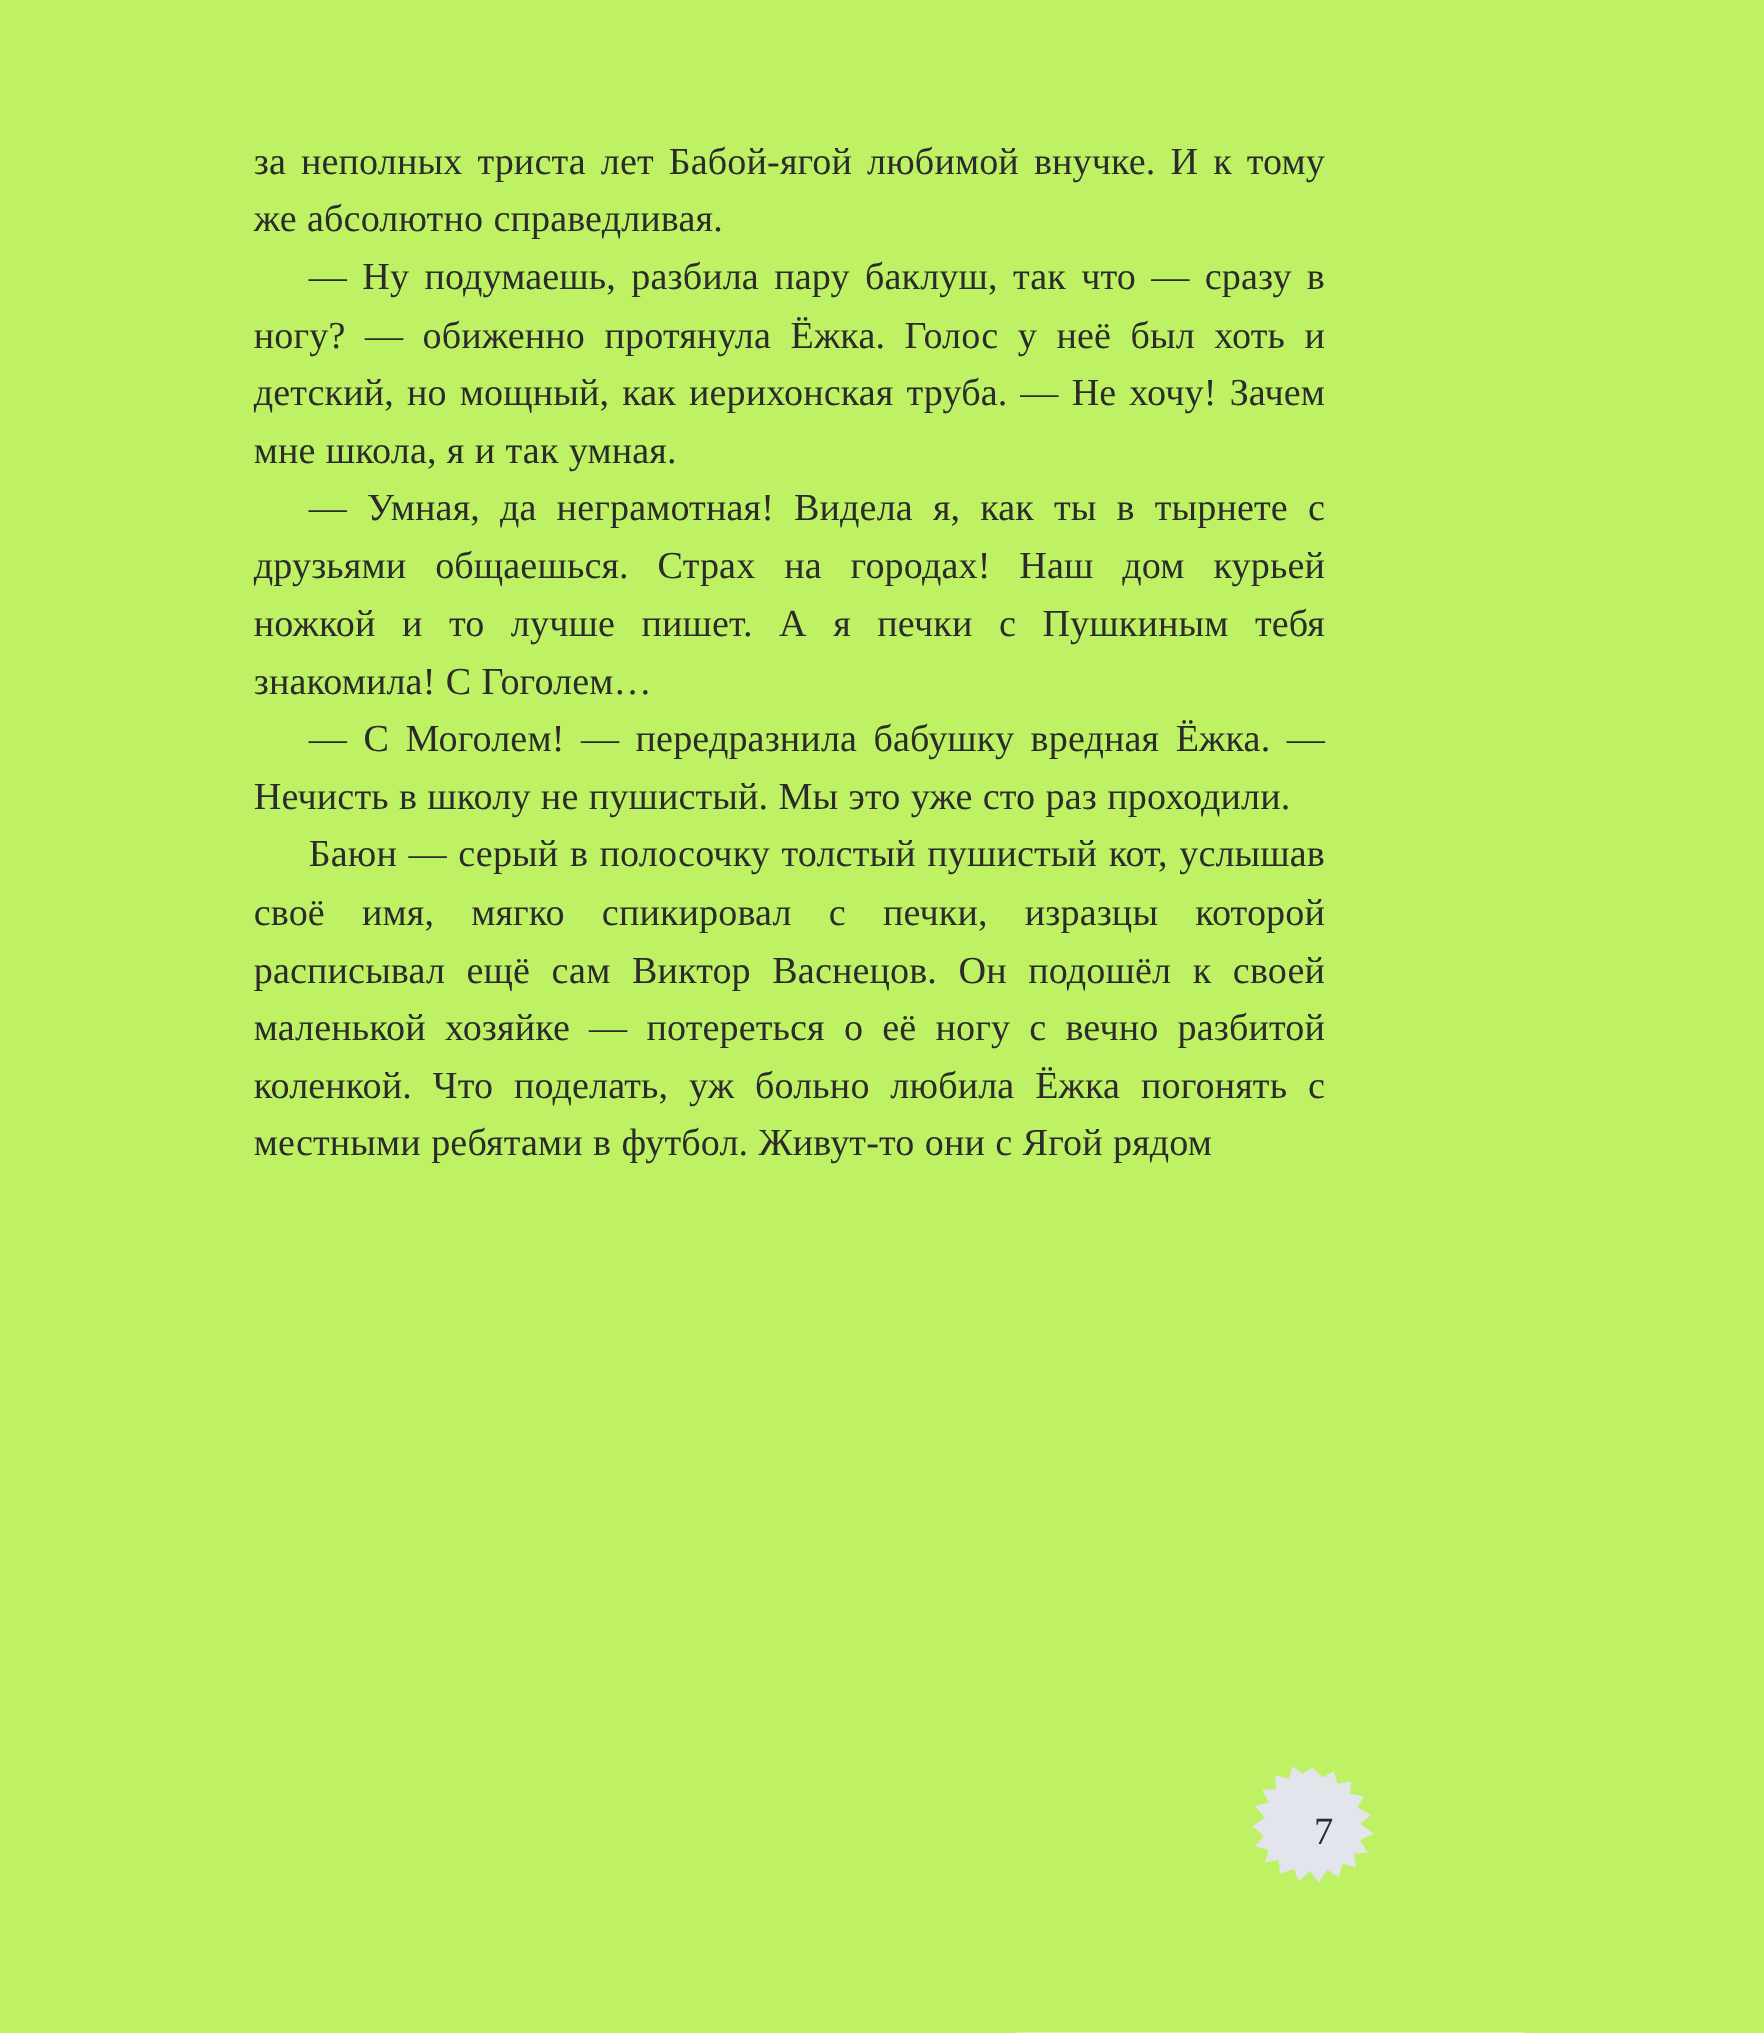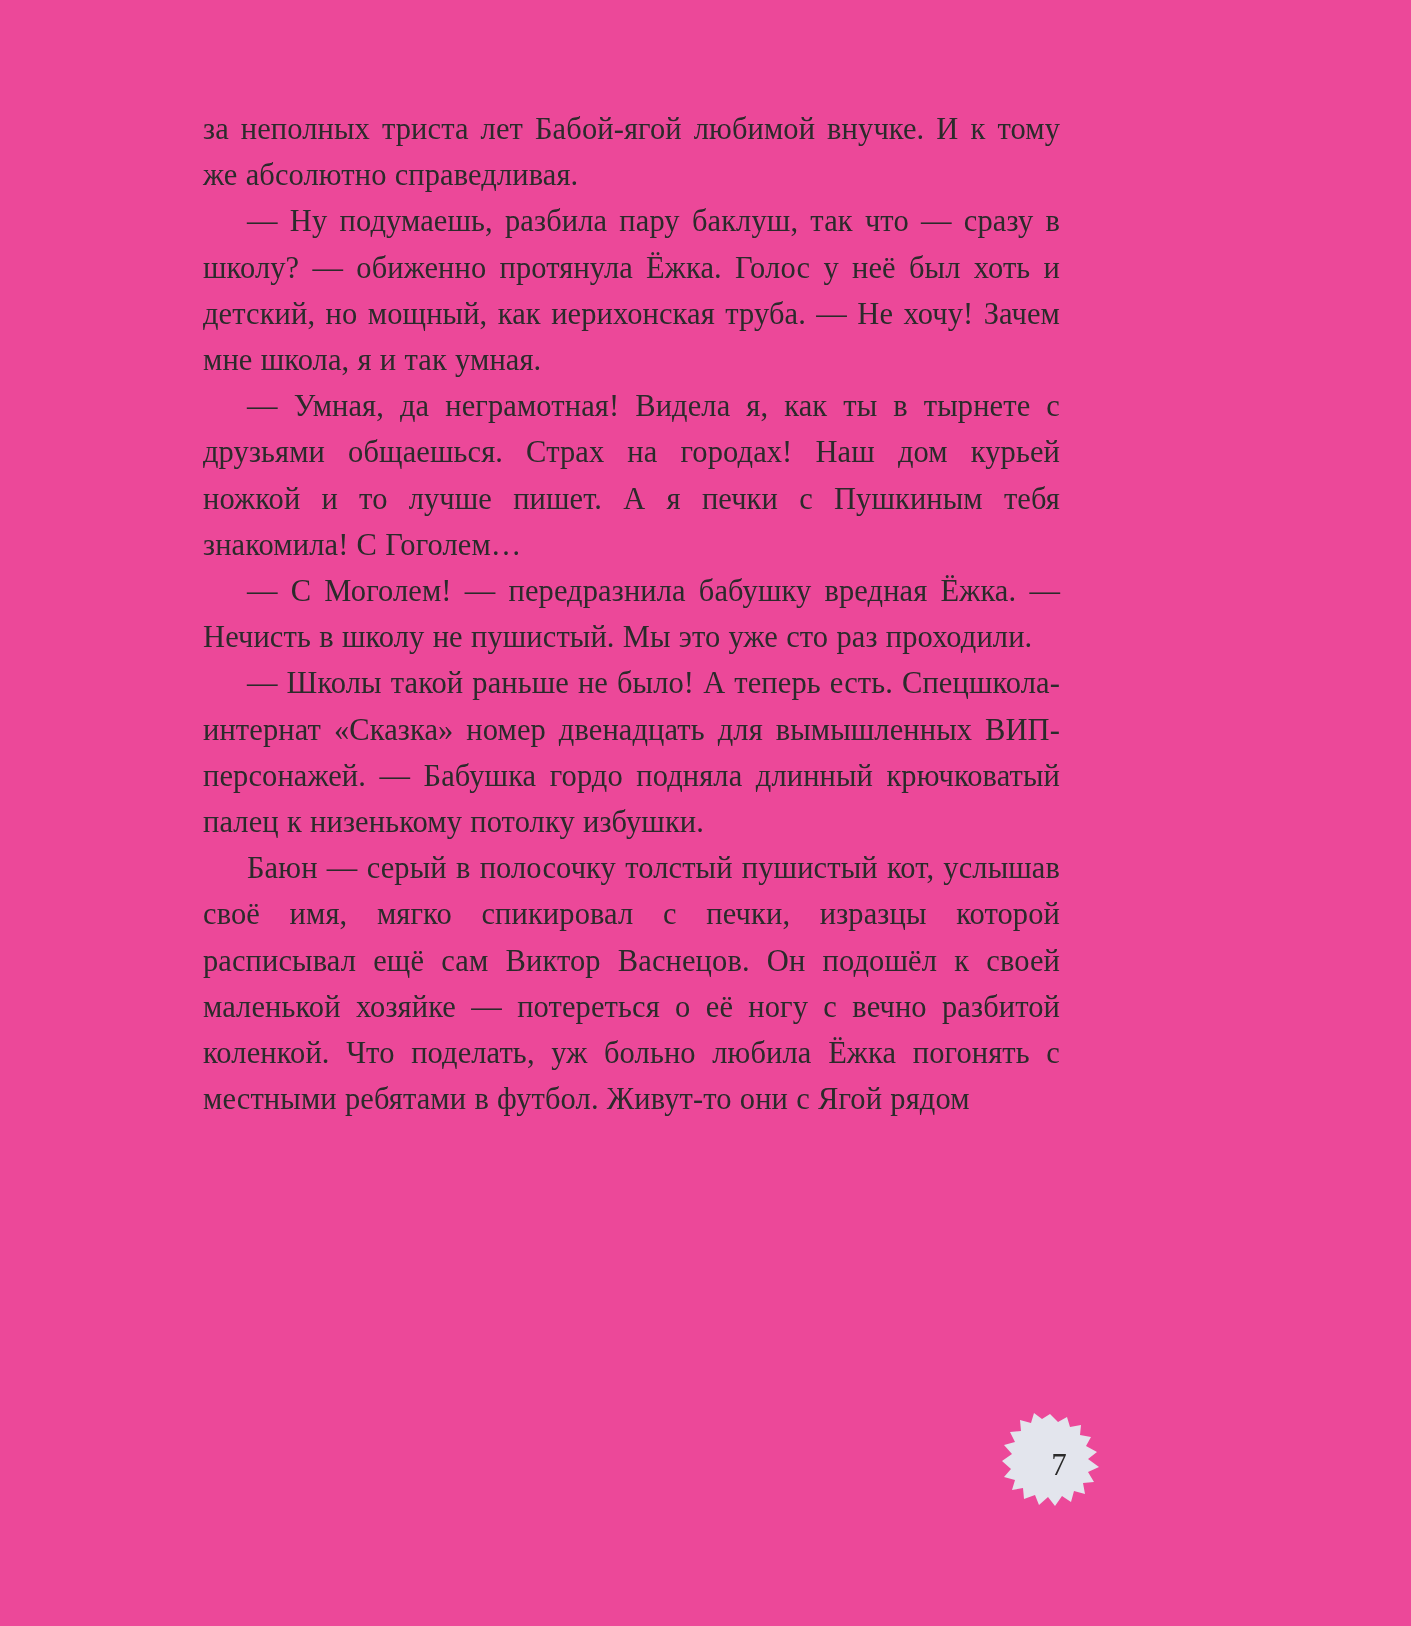--- a/index.html
+++ b/index.html
@@ -12,21 +12,21 @@
     height: 1626px;
     position: relative;
     font-family: "Liberation Serif", "DejaVu Serif", serif;
     color: #2b2b2b;
     overflow: hidden;
   }
 
   #page {
     position: absolute;
     inset: 0;
-    background: #ec4899;
+    background: #bef264;
   }
 
   
   #text-column {
     position: absolute;
     left: 203px;
     top: 106px;
     width: 857px;
   }
 
@@ -84,27 +84,26 @@
 </style>
 </head>
 <body>
 
 <div id="page">
 
   <div id="text-column">
 
     <p class="para continuation">за неполных триста лет Бабой-ягой любимой внучке. И к тому же абсолютно справедливая.</p>
 
-    <p class="para">— Ну подумаешь, разбила пару баклуш, так что — сразу в школу? — обиженно протянула Ёжка. Голос у неё был хоть и детский, но мощный, как иерихонская труба. — Не хочу! Зачем мне школа, я и так умная.</p>
+    <p class="para">— Ну подумаешь, разбила пару баклуш, так что — сразу в ногу? — обиженно протянула Ёжка. Голос у неё был хоть и детский, но мощный, как иерихонская труба. — Не хочу! Зачем мне школа, я и так умная.</p>
 
     <p class="para">— Умная, да неграмотная! Видела я, как ты в тырнете с друзьями общаешься. Страх на городах! Наш дом курьей ножкой и то лучше пишет. А я печки с Пушкиным тебя знакомила! С Гоголем…</p>
 
     <p class="para">— С Моголем! — передразнила бабушку вредная Ёжка. — Нечисть в школу не пушистый. Мы это уже сто раз проходили.</p>
 
-    <p class="para">— Школы такой раньше не было! А теперь есть. Спецшкола-интернат «Сказка» номер двенадцать для вымышленных ВИП-персонажей. — Бабушка гордо подняла длинный крючковатый палец к низенькому потолку избушки.</p>
 
 
     <p class="para">Баюн — серый в полосочку толстый пушистый кот, услышав своё имя, мягко спикировал с печки, изразцы которой расписывал ещё сам Виктор Васнецов. Он подошёл к своей маленькой хозяйке — потереться о её ногу с вечно разбитой коленкой. Что поделать, уж больно любила Ёжка погонять с местными ребятами в футбол. Живут-то они с Ягой рядом</p>
 
   </div>
 
   <div id="folio">
     <svg class="blob" viewBox="0 0 104 100" xmlns="http://www.w3.org/2000/svg" aria-hidden="true">
       <path d="M50 3
                L58 11 L67 6 L70 16 L81 14 L80 24

